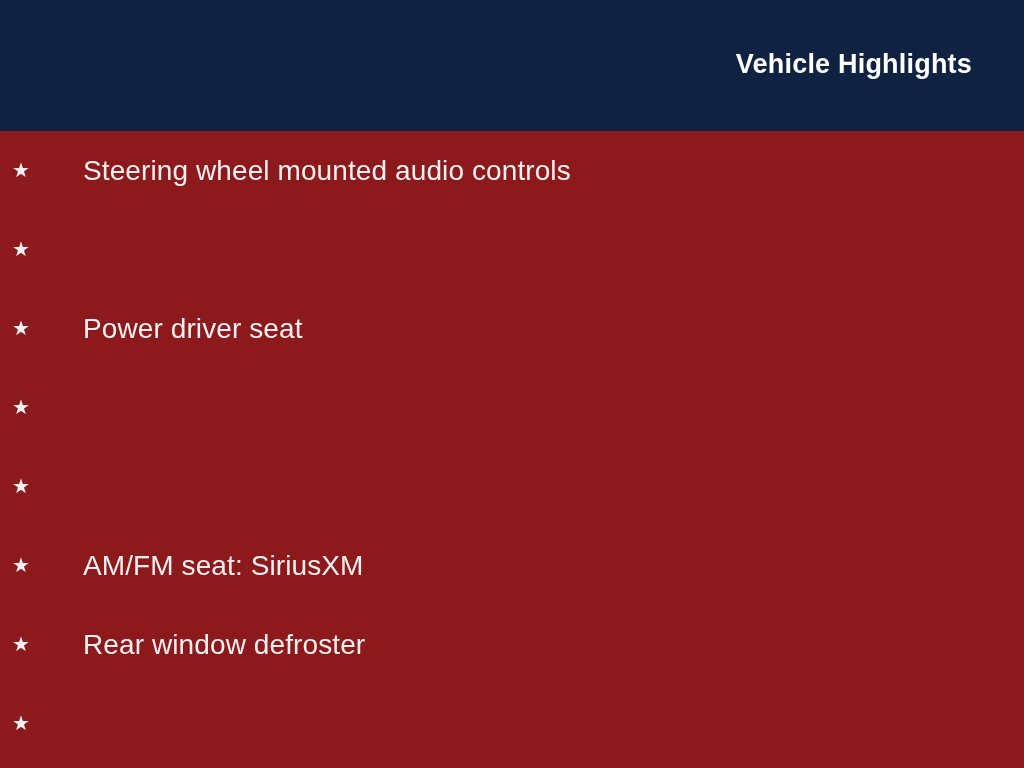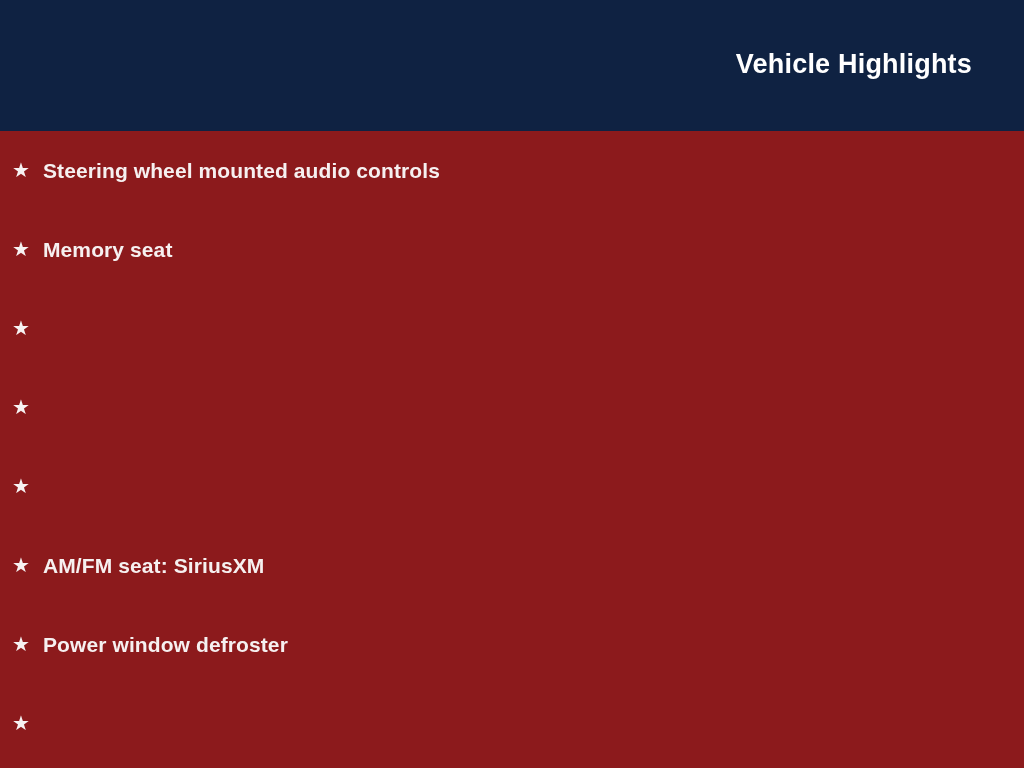--- a/index.html
+++ b/index.html
@@ -90,26 +90,27 @@
     text-align: left;
     display: inline-block;
     margin-right: 12px;
     position: relative;
     top: -1px;
   }
 
   .highlight-label {
     flex: 0 1 auto;
     font-family: "Liberation Sans", sans-serif;
-    font-size: 21px;
-    font-weight: bold;
+    font-size: 28px;
+    font-weight: normal;
     color: #F6F0F0;
     line-height: 34px;
     letter-spacing: 0.1px;
     white-space: nowrap;
+    margin-left: 40px;
   }
 </style>
 </head>
 <body>
 
 <div id="slide">
 
   <div id="header-band">
     <h1 id="slide-title">Vehicle Highlights</h1>
   </div>
@@ -117,43 +118,43 @@
   <div id="highlights-body">
     <ul id="highlights-list">
 
       <li class="highlight-item">
         <span class="bullet-star">★</span>
         <span class="highlight-label">Steering wheel mounted audio controls</span>
       </li>
 
       <li class="highlight-item">
         <span class="bullet-star">★</span>
-        <span class="highlight-label">Memory seat</span>
       </li>
 
       <li class="highlight-item">
         <span class="bullet-star">★</span>
+        <span class="highlight-label">Power driver seat</span>
       </li>
 
       <li class="highlight-item">
         <span class="bullet-star">★</span>
       </li>
 
       <li class="highlight-item">
         <span class="bullet-star">★</span>
       </li>
 
       <li class="highlight-item">
         <span class="bullet-star">★</span>
         <span class="highlight-label">AM/FM seat: SiriusXM</span>
       </li>
 
       <li class="highlight-item">
         <span class="bullet-star">★</span>
-        <span class="highlight-label">Power window defroster</span>
+        <span class="highlight-label">Rear window defroster</span>
       </li>
 
       <li class="highlight-item">
         <span class="bullet-star">★</span>
       </li>
 
     </ul>
   </div>
 
 </div>

